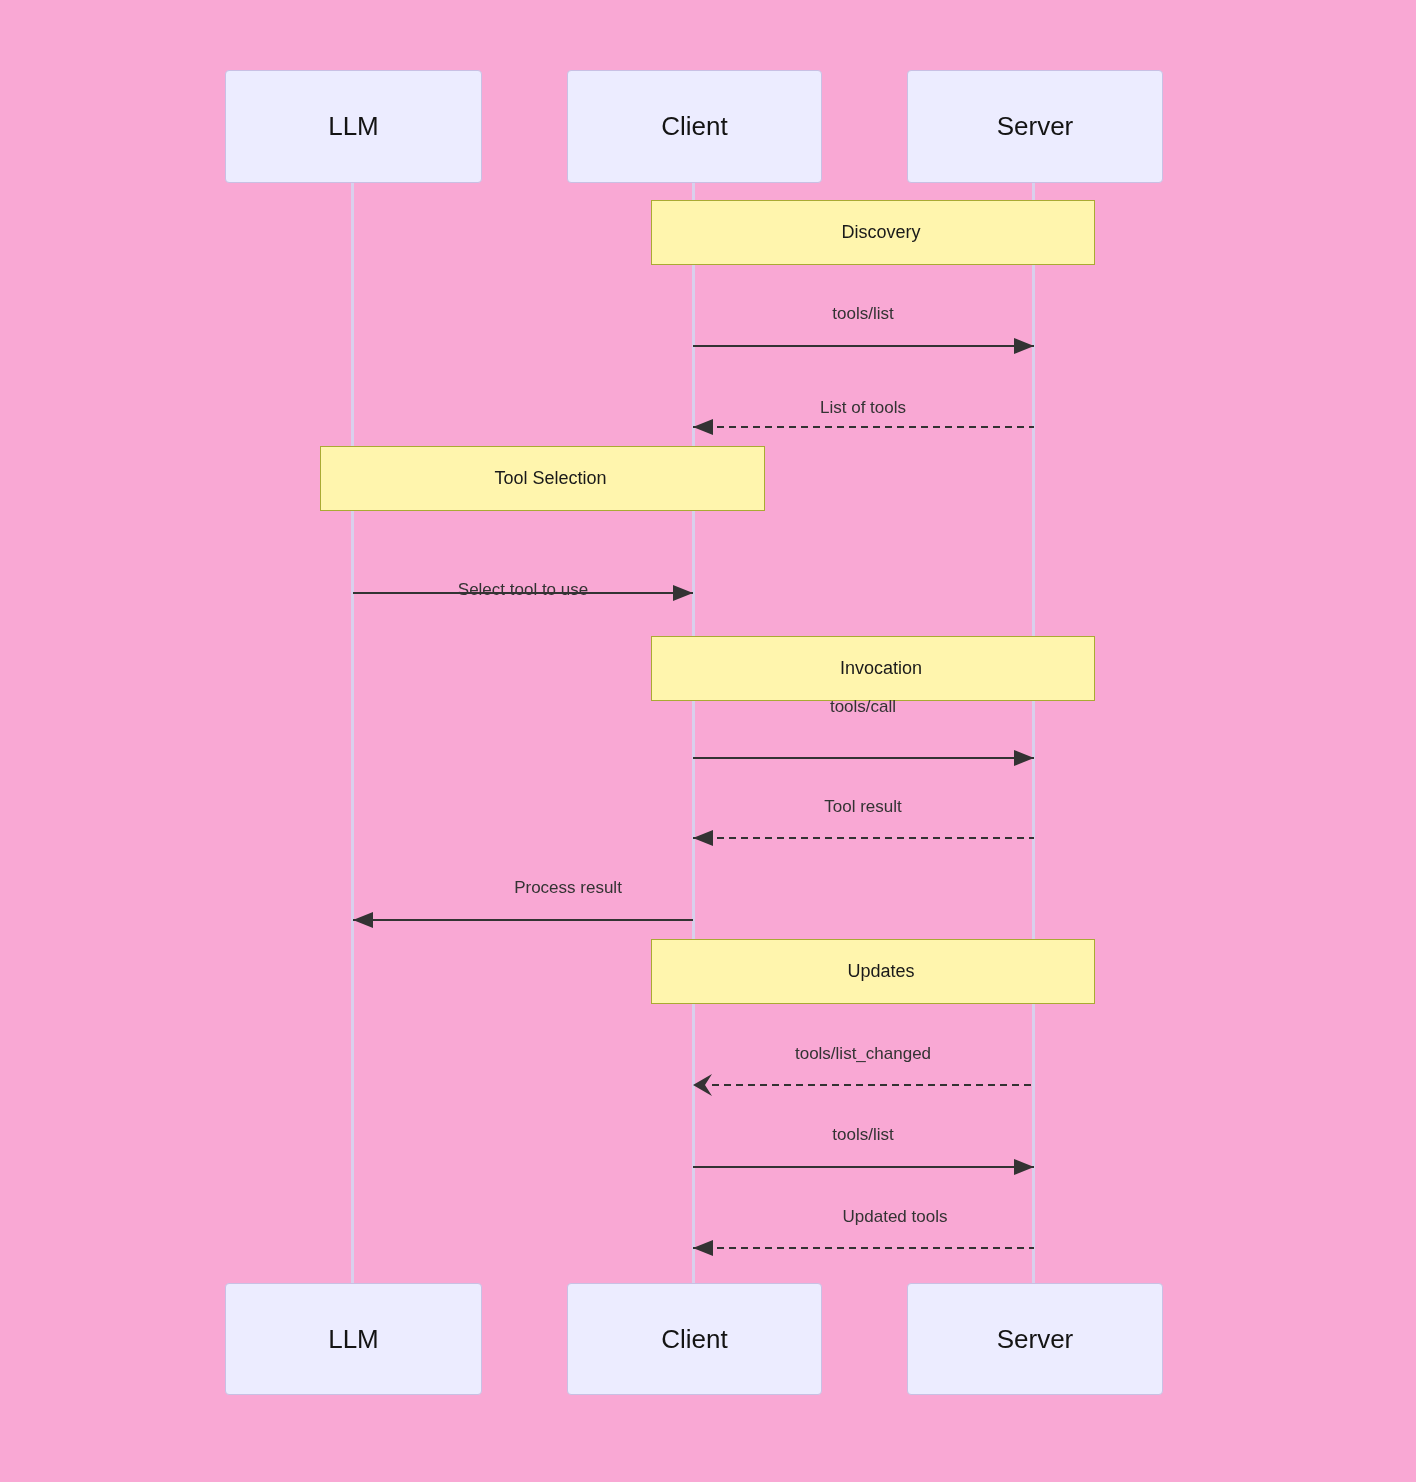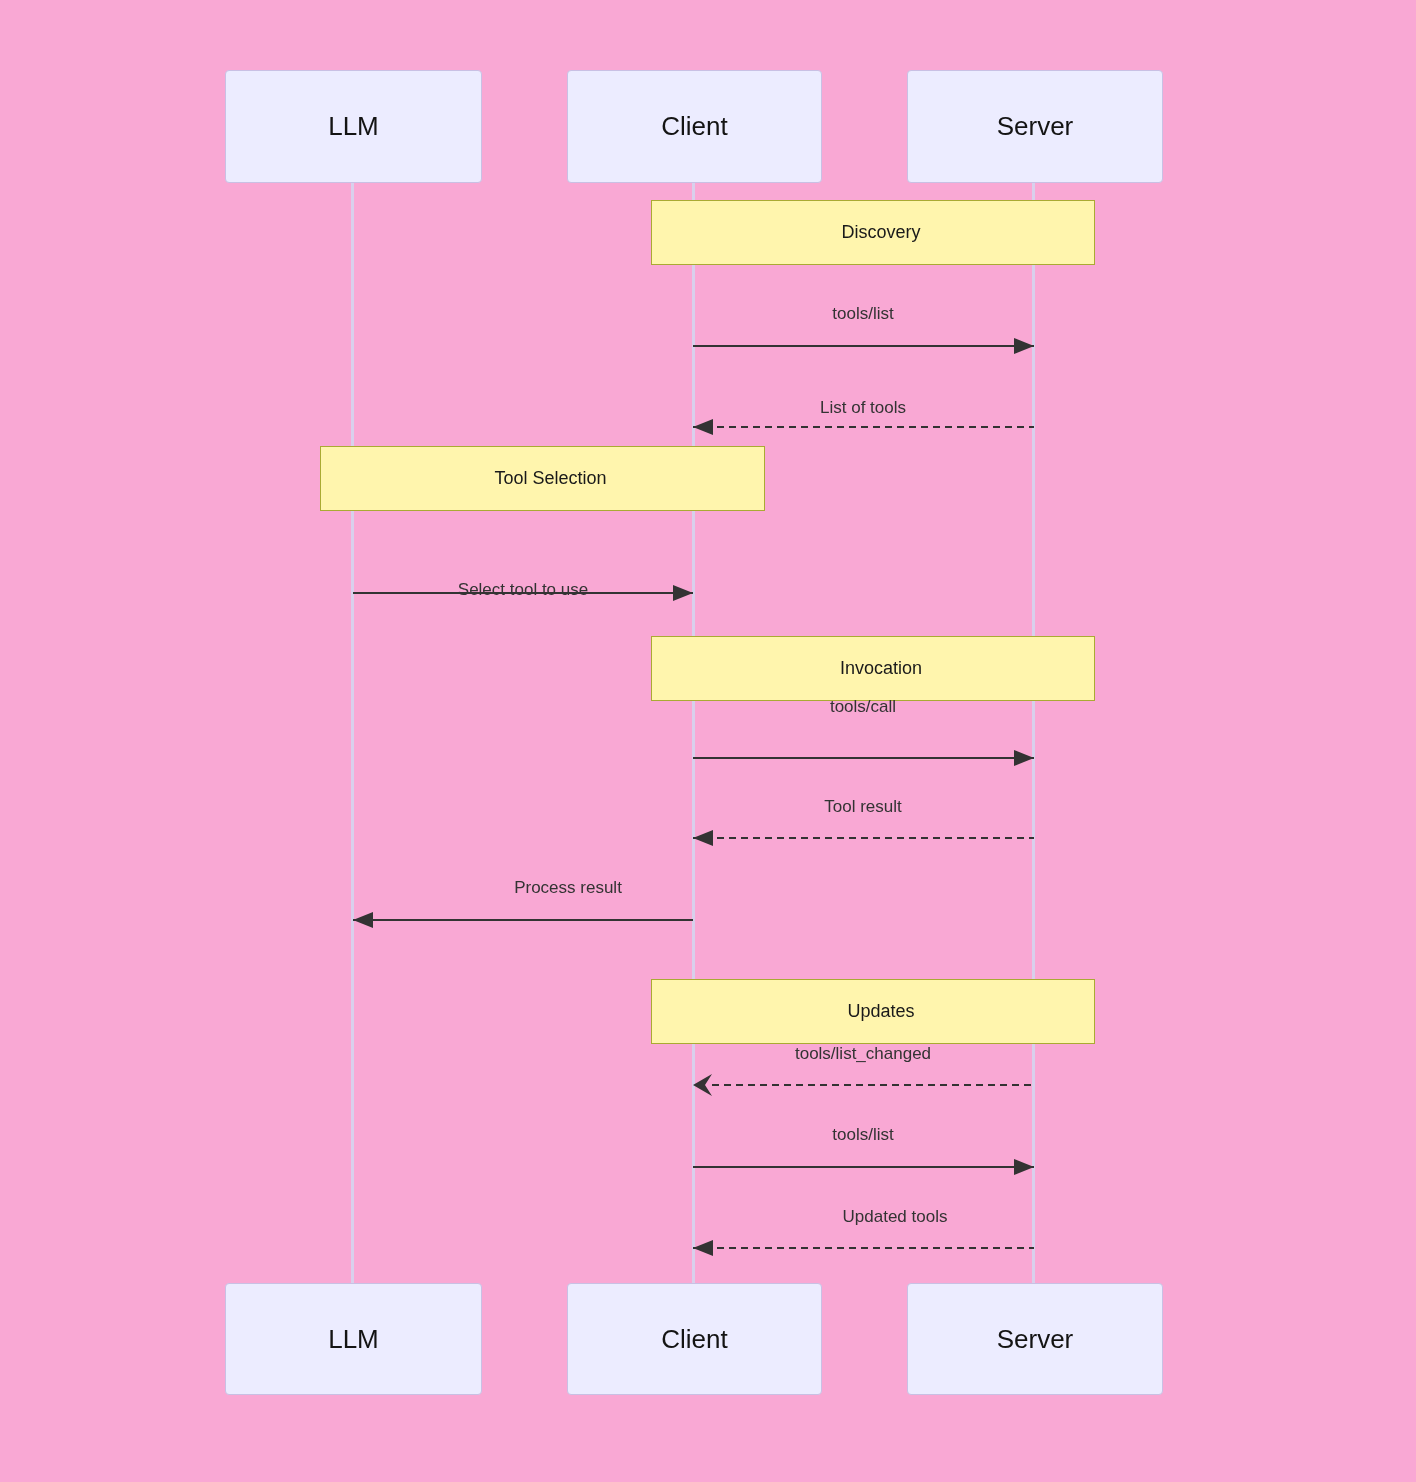--- a/index.html
+++ b/index.html
@@ -80,21 +80,21 @@
 
   <div class="note" style="left:651px;top:200px;width:426px;">
     <span>Discovery</span>
   </div>
   <div class="note" style="left:320px;top:446px;width:427px;">
     <span>Tool Selection</span>
   </div>
   <div class="note" style="left:651px;top:636px;width:426px;">
     <span>Invocation</span>
   </div>
-  <div class="note" style="left:651px;top:939px;width:426px;margin-top:40px;">
+  <div class="note" style="left:651px;top:939px;width:426px;">
     <span>Updates</span>
   </div>
 
   <div class="msg-label" style="left:863px;top:298px;">tools/list</div>
   <div class="line-solid" style="left:693px;width:341px;top:345px;"></div>
   <span class="arr-r" style="left:1014px;top:338px;"></span>
 
   <div class="msg-label" style="left:863px;top:392px;">List of tools</div>
   <div class="line-dashed" style="left:693px;width:341px;top:426px;"></div>
   <span class="arr-l" style="left:693px;top:419px;"></span>

